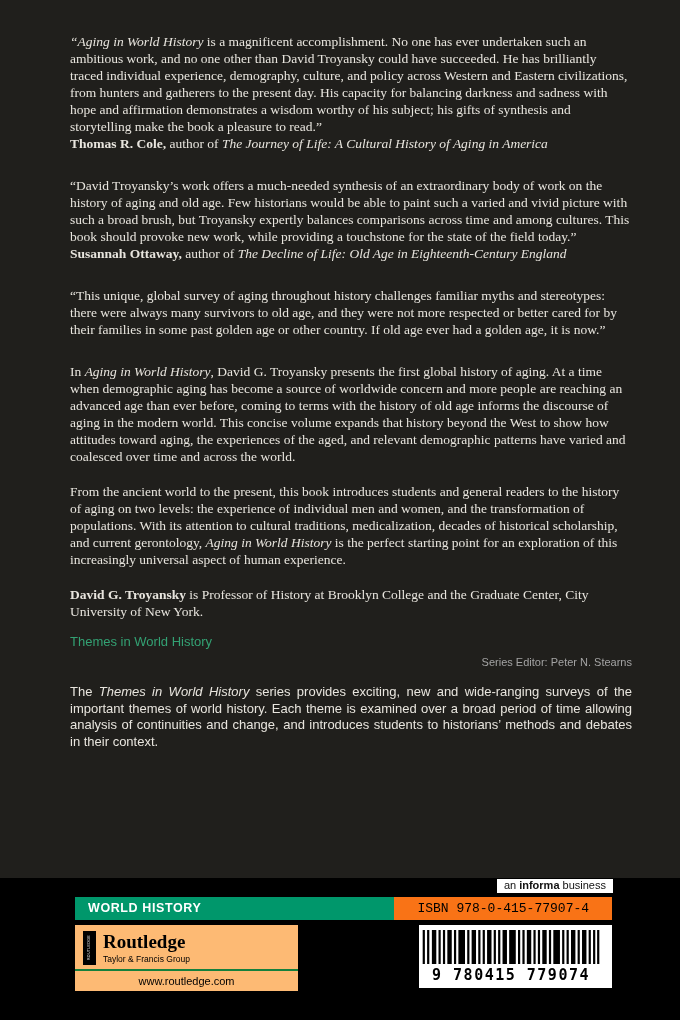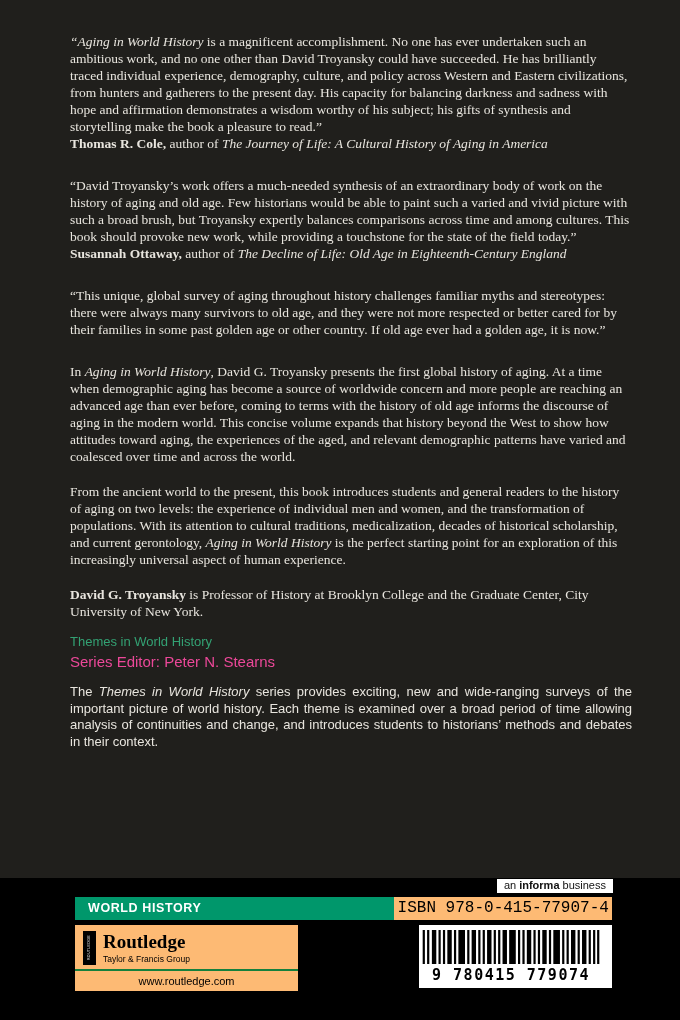--- a/index.html
+++ b/index.html
@@ -21,22 +21,23 @@
   .bd { font-weight: bold; }
   .para { margin: 0 0 18px 0; }
   .bio { margin: 0 0 12px 0; }
   .series-title {
     font-family: "Liberation Sans", sans-serif;
     color: #33a173; font-size: 13px; line-height: 16px;
     margin: 14px 0 4px 0;
   }
   .series-editor {
     font-family: "Liberation Sans", sans-serif;
-    color: #ec4899; font-size: 15px; line-height: 16px;
+    color: #a3a3a3; font-size: 11px; line-height: 16px;
     margin: 0 0 14px 0;
+    text-align: right;
   }
   .blurb {
     font-family: "Liberation Sans", sans-serif;
     font-size: 13px; line-height: 16.5px;
     text-align: justify; margin: 0;
   }
   
   .bottom-bar {
     position: absolute; left: 0; right: 0; top: 878px; bottom: 0;
     background: #000;
@@ -54,23 +55,23 @@
   }
   .green-band {
     width: 337px; height: 23px; line-height: 23px;
     box-sizing: border-box; padding-left: 13px;
     background: #00976b; color: #fff;
     font-family: "Liberation Sans", sans-serif;
     font-weight: bold; font-size: 12.5px; letter-spacing: 0.6px;
   }
   .isbn-box {
     width: 230px; height: 23px; line-height: 23px;
-    background: #fdba74; color: #000; text-align: center;
+    background: #f97316; color: #000; text-align: center;
     font-family: "Liberation Mono", "DejaVu Sans Mono", monospace;
-    font-size: 16px;
+    font-size: 13px;
   }
   .row2 {
     position: absolute; top: 47px; left: 75px; right: 68px;
     display: flex; justify-content: space-between; align-items: flex-start;
   }
   .routledge-box { width: 223px; background: #fdba74; }
   .logo-row { display: flex; align-items: center; gap: 7px; padding: 6px 8px 4px 8px; }
   .vbanner {
     width: 13px; height: 34px; background: #000;
     display: flex; align-items: center; justify-content: center;
@@ -126,21 +127,21 @@
 
   <p class="para"><span>In </span><span class="it">Aging in World History</span><span>, David G. Troyansky presents the first global history of aging. At a time when demographic aging has become a source of worldwide concern and more people are reaching an advanced age than ever before, coming to terms with the history of old age informs the discourse of aging in the modern world. This concise volume expands that history beyond the West to show how attitudes toward aging, the experiences of the aged, and relevant demographic patterns have varied and coalesced over time and across the world.</span></p>
 
   <p class="para"><span>From the ancient world to the present, this book introduces students and general readers to the history of aging on two levels: the experience of individual men and women, and the transformation of populations. With its attention to cultural traditions, medicalization, decades of historical scholarship, and current gerontology, </span><span class="it">Aging in World History</span><span> is the perfect starting point for an exploration of this increasingly universal aspect of human experience.</span></p>
 
   <p class="para bio"><span class="bd">David G. Troyansky</span><span> is Professor of History at Brooklyn College and the Graduate Center, City University of New York.</span></p>
 
   <p class="series-title">Themes in World History</p>
   <p class="series-editor">Series Editor: Peter N. Stearns</p>
 
-  <p class="blurb"><span>The </span><span class="it">Themes in World History</span><span> series provides exciting, new and wide-ranging surveys of the important picture of world history. Each theme is examined over a broad period of time allowing analysis of continuities and change, and introduces students to historians’ methods and debates in their context.</span></p>
+  <p class="blurb"><span>The </span><span class="it">Themes in World History</span><span> series provides exciting, new and wide-ranging surveys of the important themes of world history. Each theme is examined over a broad period of time allowing analysis of continuities and change, and introduces students to historians’ methods and debates in their context.</span></p>
 
 </div>
 
 <div class="bottom-bar">
 
   <div class="informa"><span>an </span><span class="bd">informa</span><span> business</span></div>
 
   <div class="row1">
     <div class="green-band">WORLD HISTORY</div>
     <div class="isbn-box">ISBN 978-0-415-77907-4</div>

